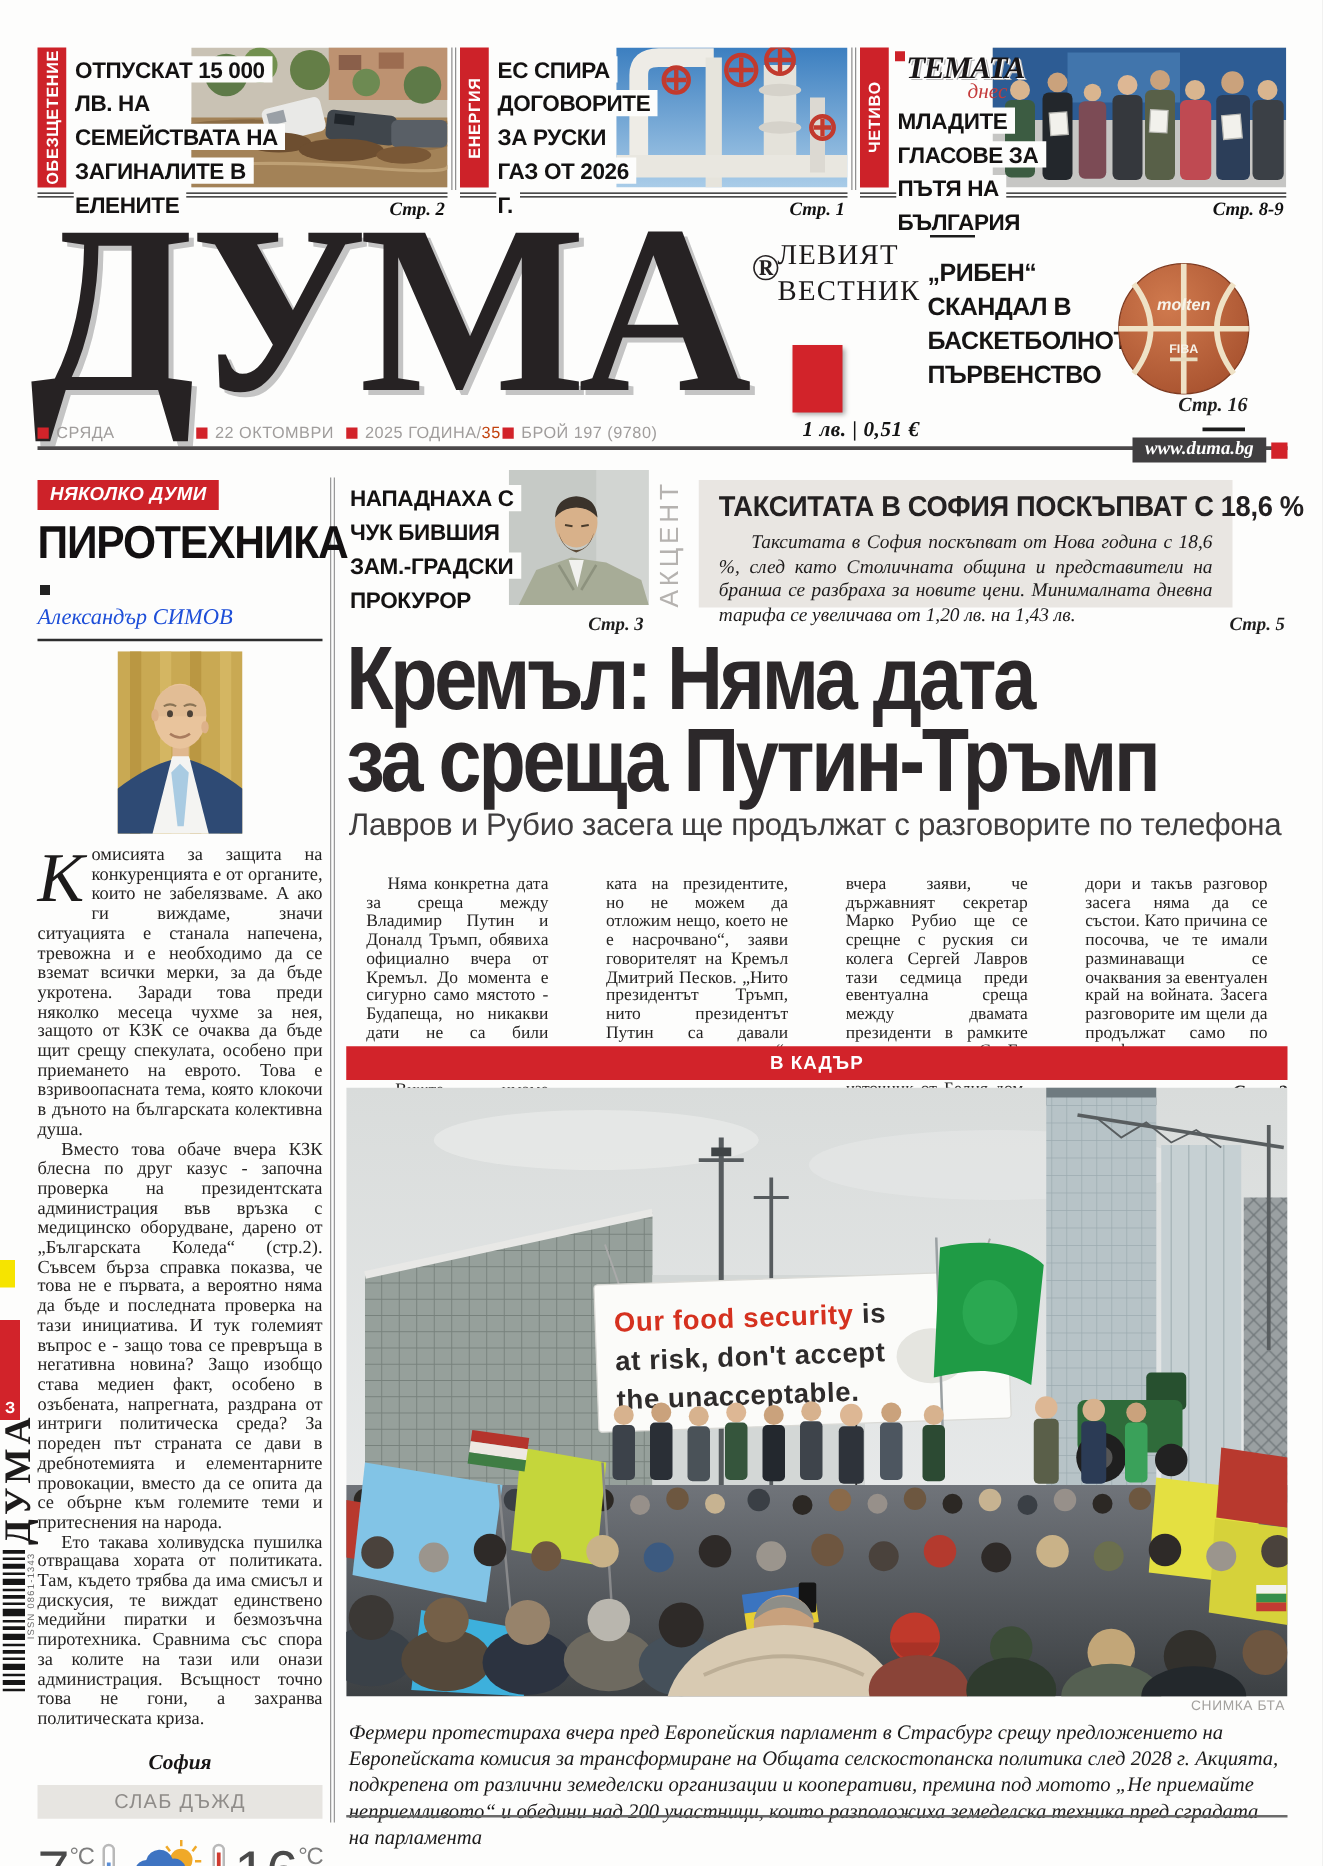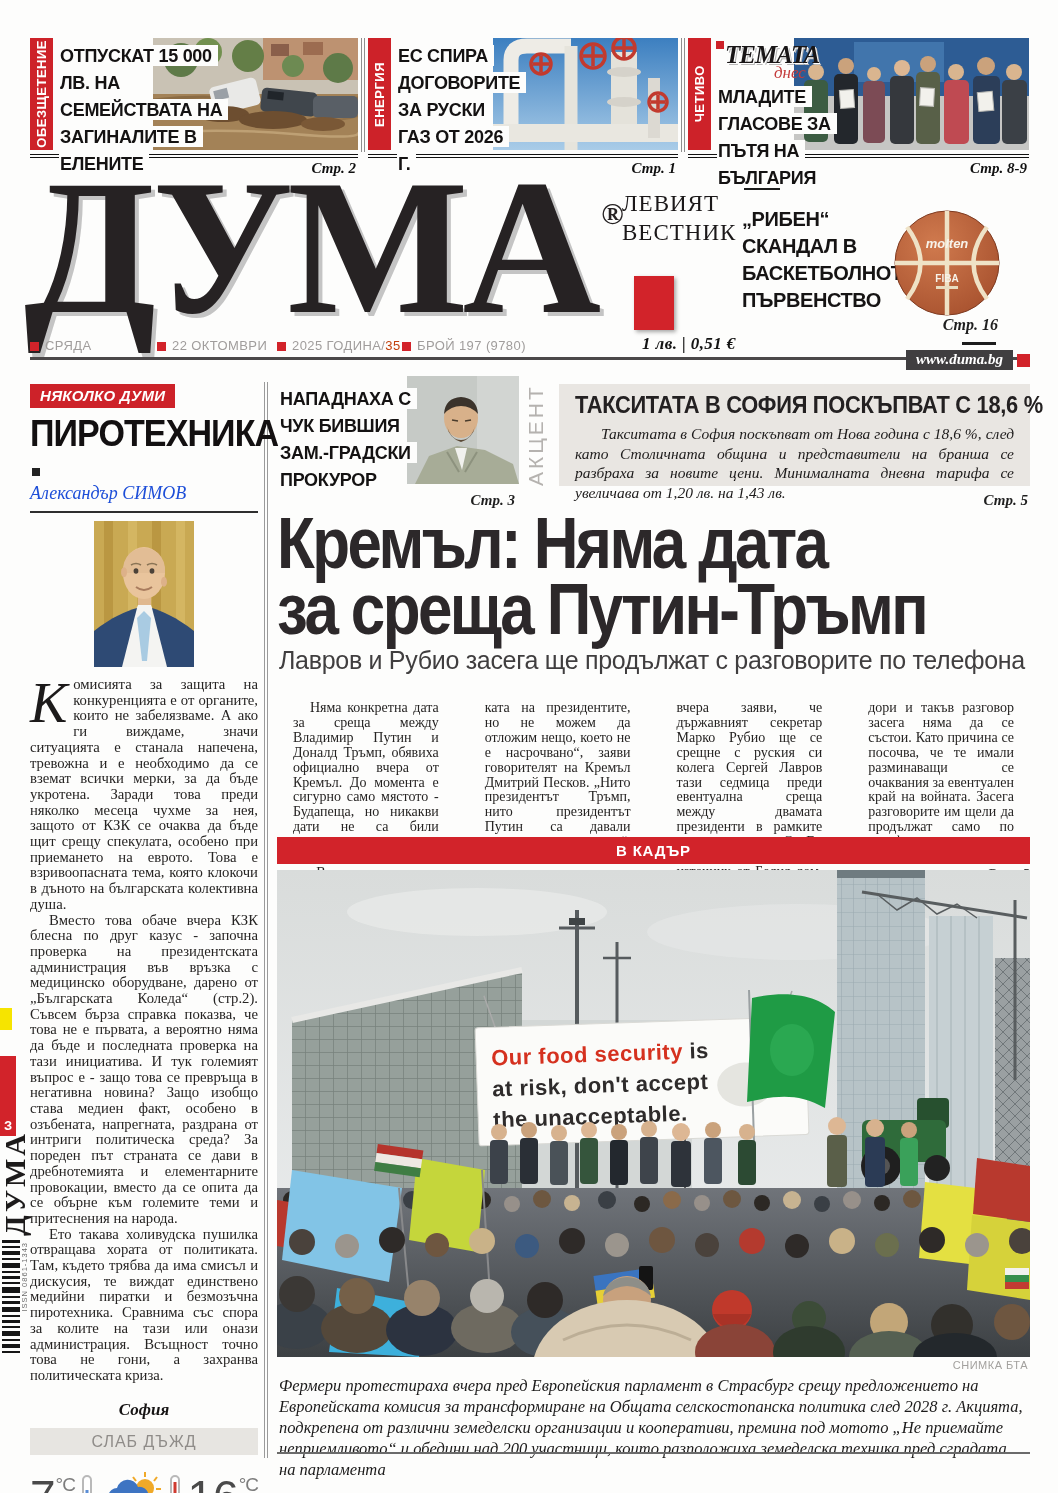--- a/index.html
+++ b/index.html
@@ -85,21 +85,21 @@
 
   
   .main { position:absolute; left:277px; top:384px; width:753px; }
   .pros { position:absolute; left:2px; top:0; width:240px; height:106px; }
   .pros-photo { position:absolute; right:0; top:-8px; }
   .pros-head { position:absolute; left:0; top:2px; width:148px; z-index:2; font:bold 18px/1.5 "Liberation Sans", sans-serif; letter-spacing:-.3px; color:#141212; }
   .pros-page { position:absolute; right:4px; top:108px; font:bold italic 15px "Liberation Serif", serif; }
   .akcent-label { position:absolute; left:247px; top:0; height:102px; display:flex; align-items:center;
                   writing-mode:vertical-rl; transform:rotate(180deg);
                   font:21px "Liberation Sans", sans-serif; color:#b5b2af; letter-spacing:3px; }
-  .akcent { position:absolute; left:282px; top:0; width:471px; height:102px; background:#e9e6e2; padding:9px 16px 8px; }
+  .akcent { position:absolute; left:282px; top:0; width:427px; height:102px; background:#e9e6e2; padding:9px 16px 8px; }
   .akcent h3 { font:bold 23px/1.05 "Liberation Sans", sans-serif; letter-spacing:-.3px; color:#232021;
                transform:scaleX(.95); transform-origin:left; white-space:nowrap; margin-bottom:7px; }
   .akcent p { font:italic 15.5px/1.27 "Liberation Serif", serif; text-align:justify; text-indent:26px; color:#1d1b1b; }
   .akcent-page { position:absolute; right:2px; top:108px; font:bold italic 15px "Liberation Serif", serif; }
 
   .lead-h1 { position:absolute; left:0; top:126px; width:860px; font:bold 72px/66px "Liberation Sans", sans-serif;
              letter-spacing:-3px; color:#2c282a; transform:scaleX(.86); transform-origin:left top; }
   .lead-sub { position:absolute; left:2px; top:262px; font:25px "Liberation Sans", sans-serif; color:#403e3f; letter-spacing:-.3px; white-space:nowrap; }
   .lead-cols { position:absolute; left:0; top:301px; width:753px; display:flex; gap:14px; }
   .lead-cols .col { width:178px; }

